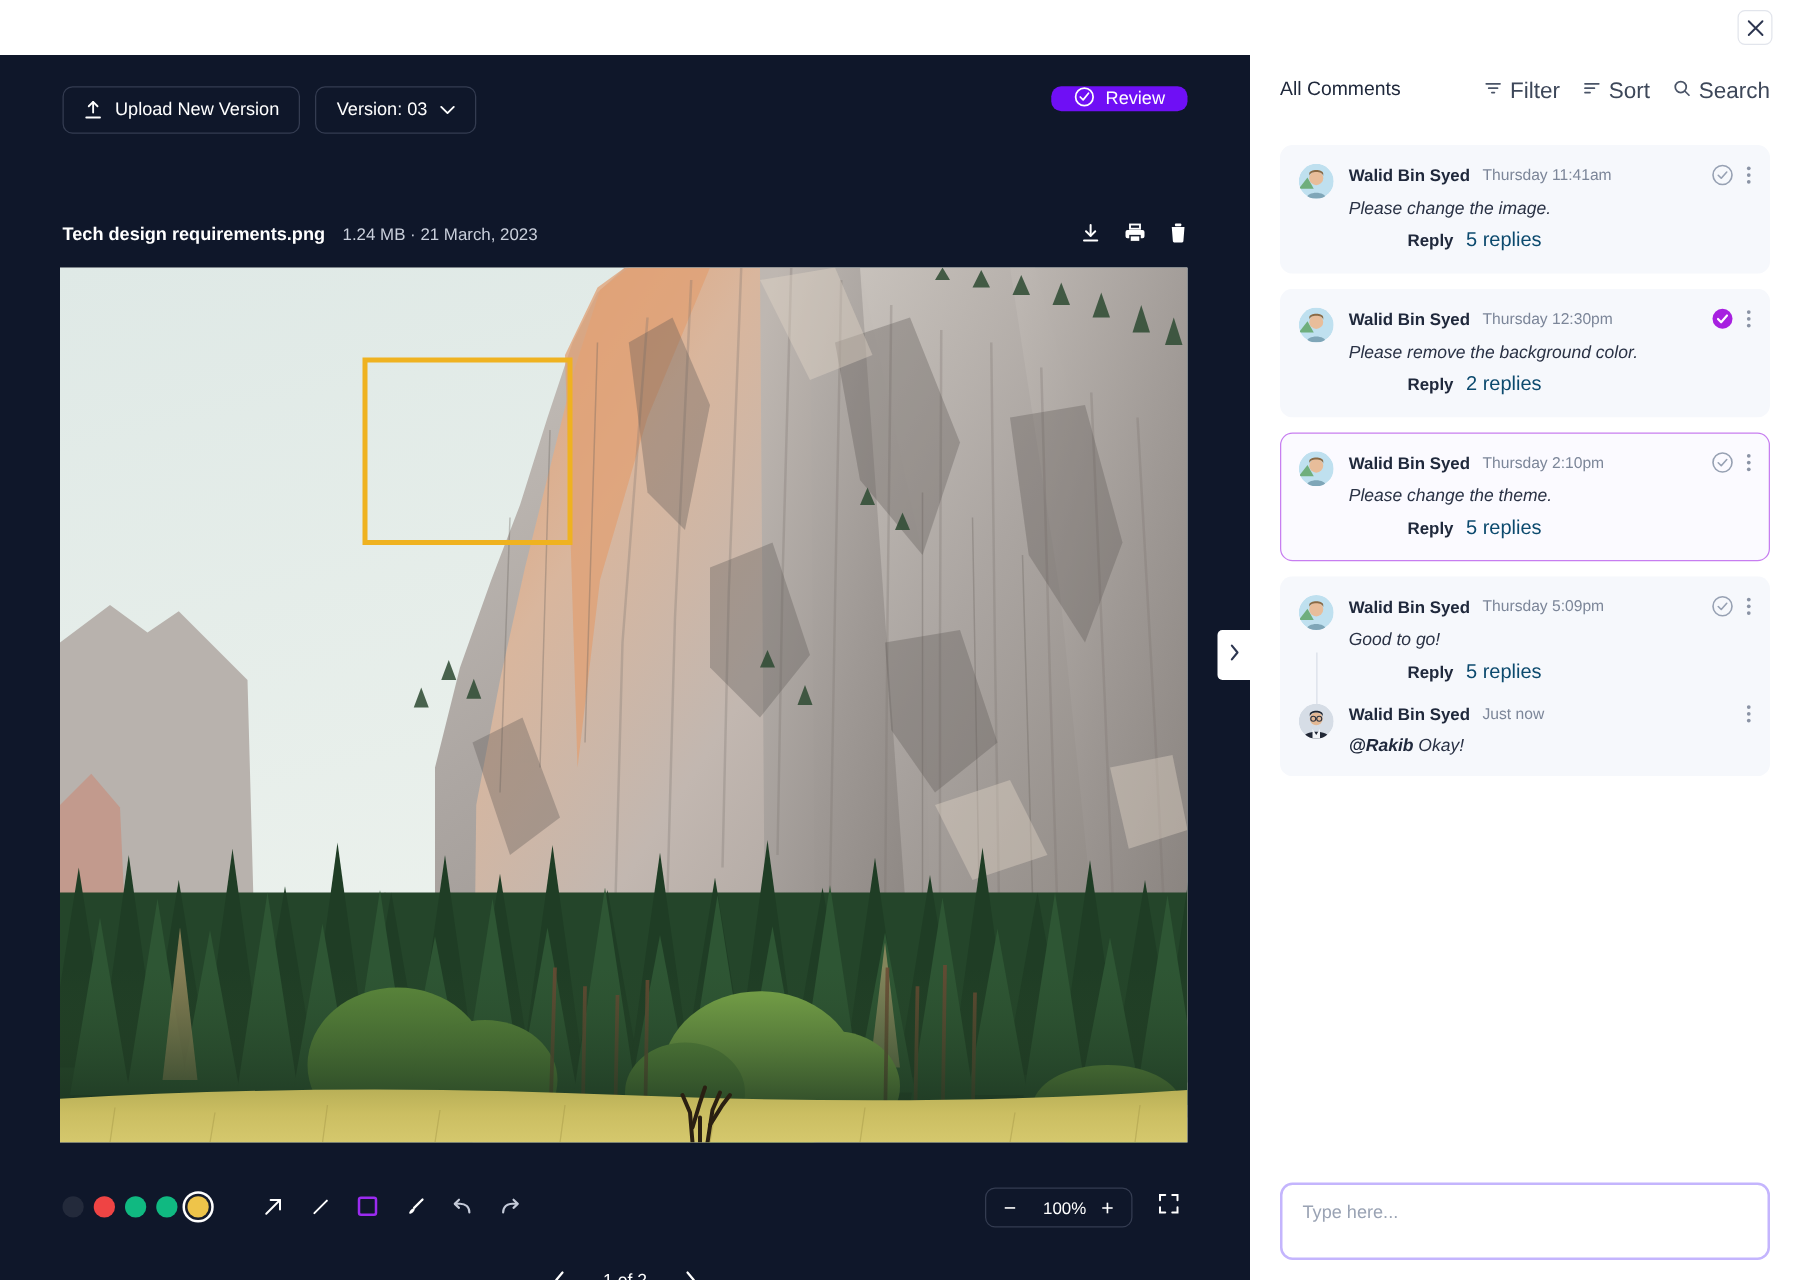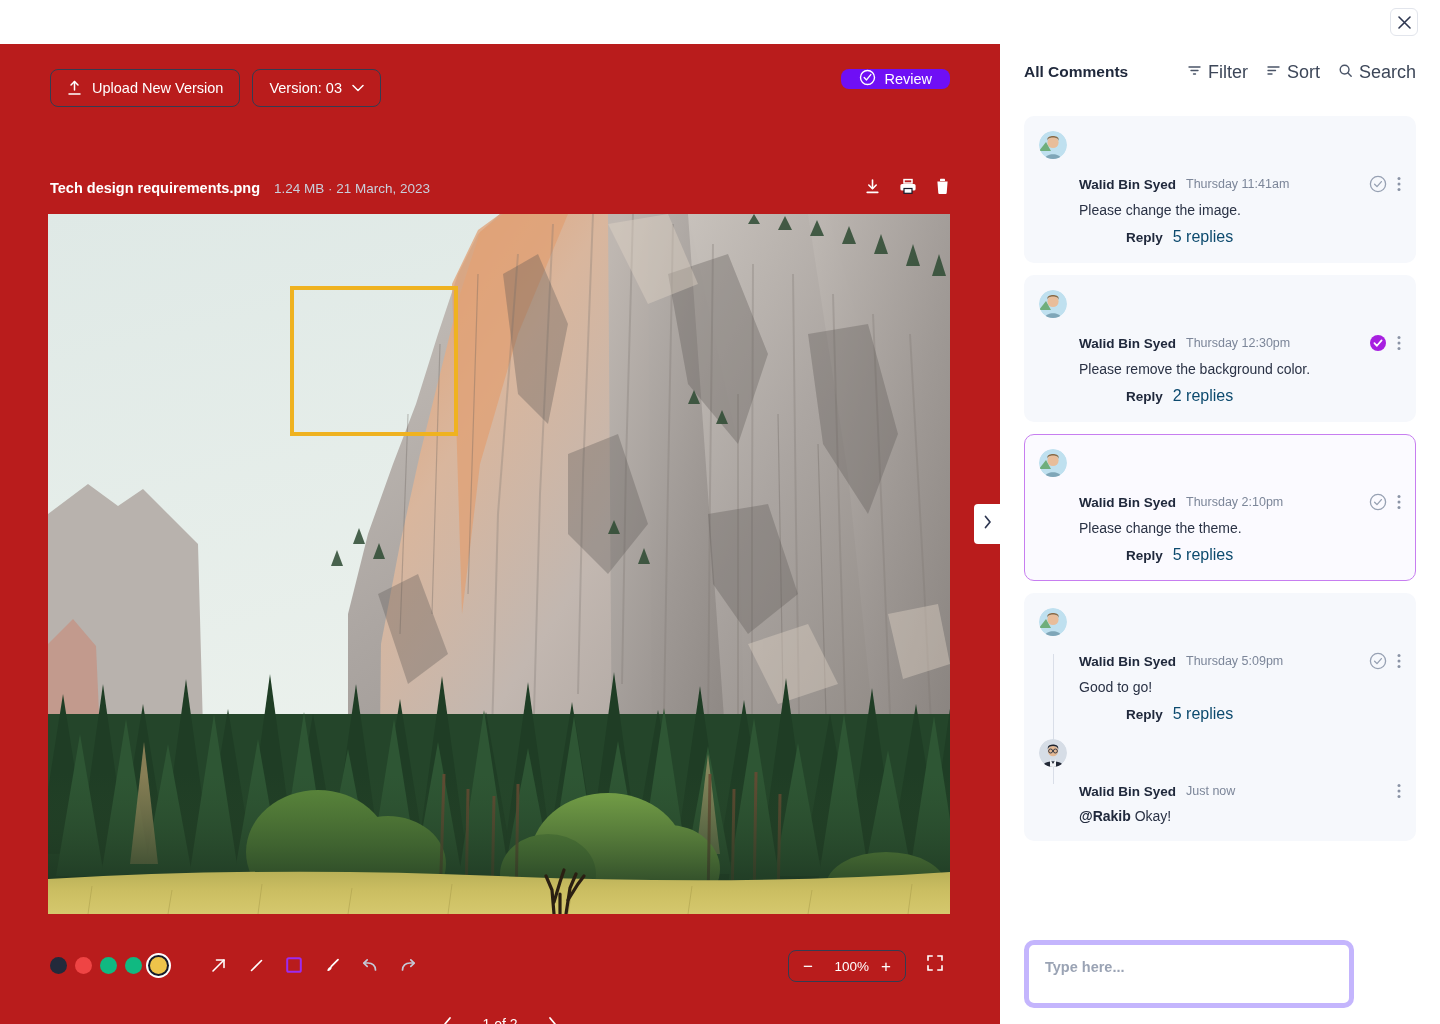--- a/index.html
+++ b/index.html
@@ -20,21 +20,21 @@
     width: 28px; height: 28px; border-radius: 6px;
     border: 1px solid #e2e5ec; background: #fff;
     display: flex; align-items: center; justify-content: center;
     cursor: pointer;
   }
   #close-button svg { display: block; }
 
   
   #viewer {
     position: absolute; left: 0; top: 44px; width: 1000px; height: 980px;
-    background: #b91c1c;
+    background: #0f172a;
   }
 
   
   #viewer-toolbar {
     position: absolute; left: 50px; top: 25px;
     display: flex; align-items: center; gap: 12px;
   }
   .dark-btn {
     height: 38px; border: 1px solid #343c51; border-radius: 8px;
     background: transparent; color: #ffffff;
@@ -118,57 +118,57 @@
 
   
   #comments-panel {
     position: absolute; left: 1000px; top: 44px; width: 440px; height: 980px;
     background: #ffffff;
   }
   #panel-header {
     position: absolute; left: 0; top: 0; width: 440px; height: 56px;
     display: flex; align-items: center; padding: 0 24px;
   }
-  #panel-title { font-size: 15.5px; font-weight: 700; color: #20293c; }
+  #panel-title { font-size: 15.5px; font-weight: 400; color: #20293c; }
   #panel-tools { margin-left: auto; display: flex; align-items: center; gap: 18px; }
   .panel-tool {
     display: flex; align-items: center; gap: 6px;
     font-size: 18px; color: #3d4759; cursor: pointer;
   }
 
   #comments-list { position: absolute; left: 24px; top: 72px; width: 392px; }
   .comment-card {
     background: #f6f8fc; border-radius: 10px;
     padding: 14px 14px 16px 14px; margin-bottom: 12px;
     border: 1px solid transparent; position: relative;
   }
   .comment-card.active { background: #fbfaff; border-color: #c77ef0; }
   .c-row { display: flex; }
   .avatar { width: 28px; height: 28px; border-radius: 50%; flex: none;
             overflow: hidden; position: relative; }
   .c-body { flex: 1; margin-left: 12px; min-width: 0; }
-  .c-head { display: flex; align-items: center; gap: 10px; margin-top: 44px; }
+  .c-head { display: flex; align-items: center; gap: 10px; }
   .c-author { font-size: 13.5px; font-weight: 700; color: #20293c; }
   .c-time { font-size: 12.5px; color: #7c8699; }
   .c-right { margin-left: auto; display: flex; align-items: center; gap: 10px; }
-  .c-text { font-size: 14px; color: #2a3245; margin-top: 9px; }
+  .c-text { font-size: 14px; color: #2a3245; margin-top: 9px; font-style: italic; }
   .c-text .mention { font-weight: 700; color: #20293c; }
   .c-foot { display: flex; align-items: baseline; gap: 10px; margin-top: 10px; margin-left: 47px; }
   .c-reply { font-size: 13.5px; font-weight: 700; color: #20293c; cursor: pointer; }
   .c-replies { font-size: 16px; color: #0c4a6e; }
   .thread-line { position: absolute; left: 28px; top: 60px; bottom: 56px;
                  width: 1px; background: #d9dee8; }
   .nested { margin-top: 16px; }
   .kebab { cursor: pointer; display: flex; }
   .check { cursor: pointer; display: flex; }
 
   
   #composer {
-    position: absolute; left: 24px; bottom: 16px; width: 330px;
-    border: 5px solid #c4b5fd; border-radius: 10px; background: #fff; font-weight: bold;
+    position: absolute; left: 24px; bottom: 16px; width: 392px;
+    border: 2px solid #c4b5fd; border-radius: 10px; background: #fff;
   }
   #composer-input {
     height: 58px; padding: 14px 16px; font-size: 14.5px; color: #9aa3b4;
     cursor: text;
   }
   #composer-bar {
     height: 40px; border-top: 1px solid #eceff5;
     display: flex; align-items: center; gap: 14px; padding: 0 14px;
   }
   #team-only-label { font-size: 13px; color: #4b5568; margin-left: 6px; }

